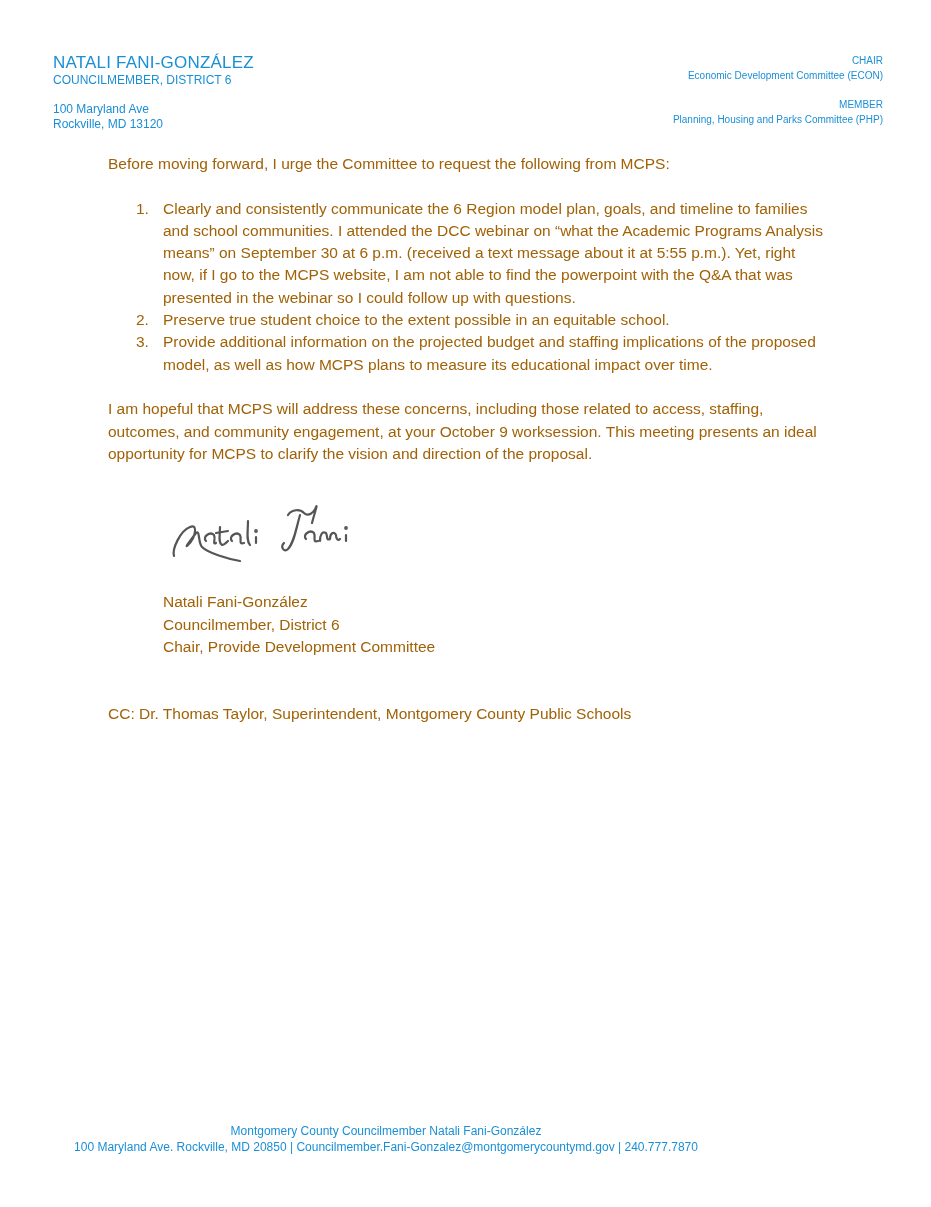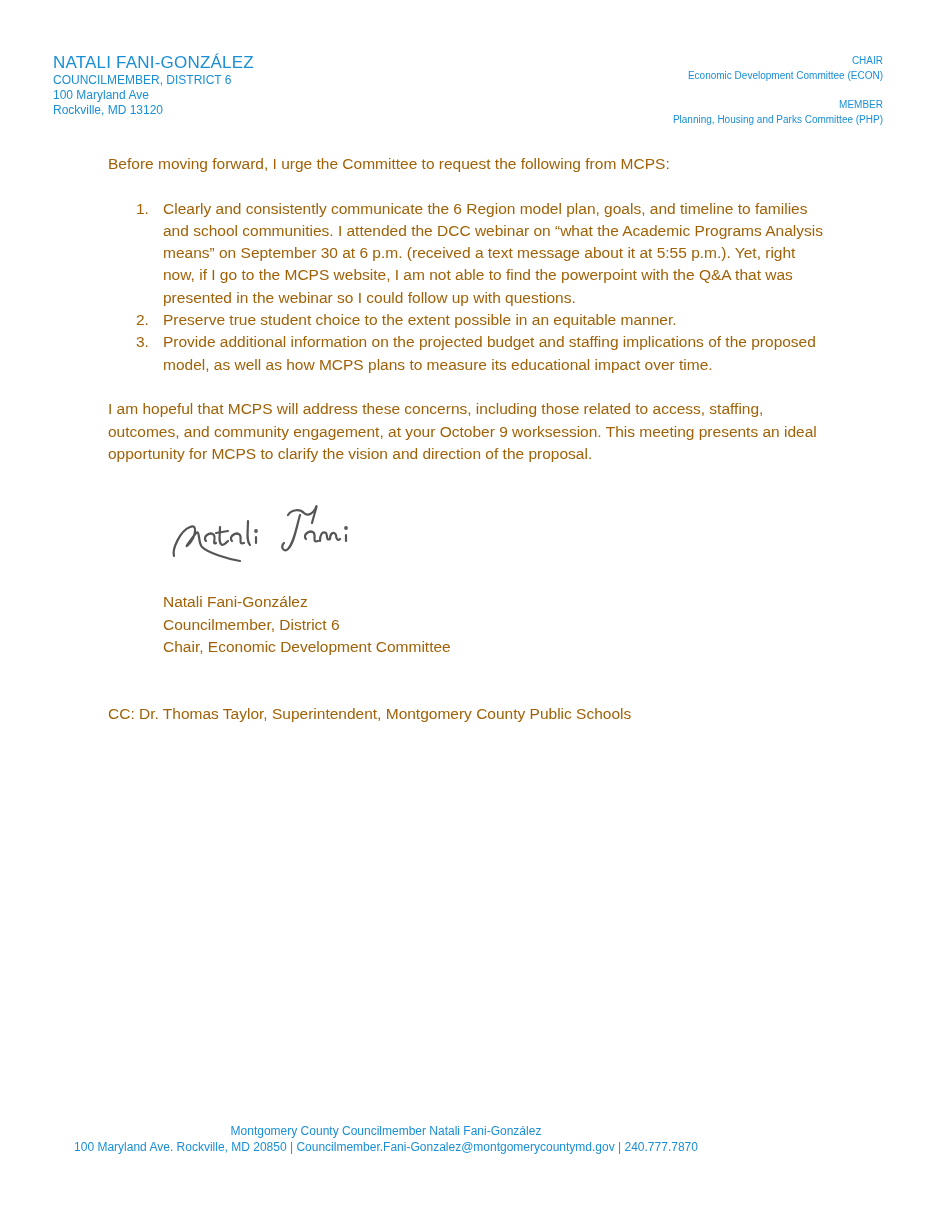--- a/index.html
+++ b/index.html
@@ -1,21 +1,21 @@
 <!DOCTYPE html>
 <html><head>
   <meta charset="utf-8">
   <style>
     html, body { margin: 0; padding: 0; background: #ffffff; }
     body { width: 931px; height: 1207px; position: relative; overflow: hidden; }
     .blue { color: #1a8fd6; font-family: "Liberation Sans", sans-serif; }
     .hdr-left { position: absolute; left: 53px; top: 53px; }
     .name { font-size: 17px; line-height: 20px; letter-spacing: 0.2px; }
     .sub { font-size: 12px; line-height: 15px; }
-    .addr { font-size: 12px; line-height: 15px; }
+    .addr { margin-top: 14px; font-size: 12px; line-height: 15px; }
     .hdr-right { position: absolute; right: 48px; top: 53px; text-align: right; font-size: 10px; line-height: 15px; }
     .hdr-right .grp + .grp { margin-top: 14px; }
     .body-text { position: absolute; left: 108px; top: 153px; width: 720px; font-family: "Liberation Sans", sans-serif; font-size: 15.5px; line-height: 22.3px; color: #a16207; }
     .body-text p { margin: 0; }
     .body-text .gap { height: 22.3px; }
     ol { margin: 0; padding: 0; list-style: none; }
     ol li { position: relative; padding-left: 55px; }
     ol li .num { position: absolute; left: 28px; }
     .sig-block { padding-left: 55px; }
     .signature { height: 90px; position: relative; margin-top: 14px; }
@@ -44,21 +44,21 @@
     <div>MEMBER</div>
     <div>Planning, Housing and Parks Committee (PHP)</div>
   </div>
 </div>
 
 <div class="body-text">
   <p>Before moving forward, I urge the Committee to request the following from MCPS:</p>
   <div class="gap"></div>
   <ol>
     <li><span class="num">1.</span><span>Clearly and consistently communicate the 6 Region model plan, goals, and timeline to families and school communities. I attended the DCC webinar on “what the Academic Programs Analysis means” on September 30 at 6 p.m. (received a text message about it at 5:55 p.m.). Yet, right now, if I go to the MCPS website, I am not able to find the powerpoint with the Q&amp;A that was presented in the webinar so I could follow up with questions.</span></li>
-    <li><span class="num">2.</span><span>Preserve true student choice to the extent possible in an equitable manner.</span></li>
+    <li><span class="num">2.</span><span>Preserve true student choice to the extent possible in an equitable school.</span></li>
     <li><span class="num">3.</span><span>Provide additional information on the projected budget and staffing implications of the proposed model, as well as how MCPS plans to measure its educational impact over time.</span></li>
   </ol>
   <div class="gap"></div>
   <p>I am hopeful that MCPS will address these concerns, including those related to access, staffing, outcomes, and community engagement, at your October 9 worksession. This meeting presents an ideal opportunity for MCPS to clarify the vision and direction of the proposal.</p>
   <div class="gap"></div>
 
   <div class="signature">
     <svg width="200" height="70" viewBox="0 0 200 70">
       <g fill="none" stroke="#555" stroke-width="2.2" stroke-linecap="round" stroke-linejoin="round">
         <path d="M6 55 C4 48,12 30,22 26 C30 22,28 36,20 44 C16 48,22 40,28 32 C32 28,30 42,34 46 C40 52,60 58,72 60"></path>
@@ -75,21 +75,21 @@
         <path d="M152 40 C152 34,154 30,158 32 C160 36,158 40,162 38 C162 32,166 30,168 34 C168 38,170 40,172 38"></path>
         <path d="M178 34 L178 40"></path>
         <circle cx="178" cy="27" r="0.8"></circle>
       </g>
     </svg>
   </div>
 
   <div class="sig-block">
     <p>Natali Fani-González</p>
     <p>Councilmember, District 6</p>
-    <p>Chair, Economic Development Committee</p>
+    <p>Chair, Provide Development Committee</p>
   </div>
   <div class="gap"></div>
   <div class="gap"></div>
   <p class="cc"><strong>CC:</strong><span> Dr. Thomas Taylor, Superintendent, Montgomery County Public Schools</span></p>
 </div>
 
 <div class="footer blue">
   <div>Montgomery County Councilmember Natali Fani-González</div>
   <div>100 Maryland Ave. Rockville, MD 20850 | Councilmember.Fani-Gonzalez@montgomerycountymd.gov | 240.777.7870</div>
 </div>

